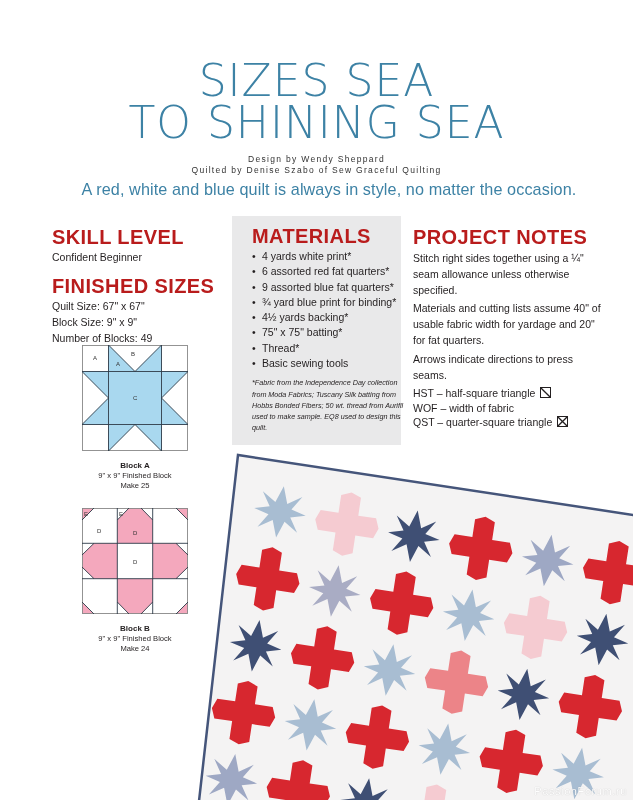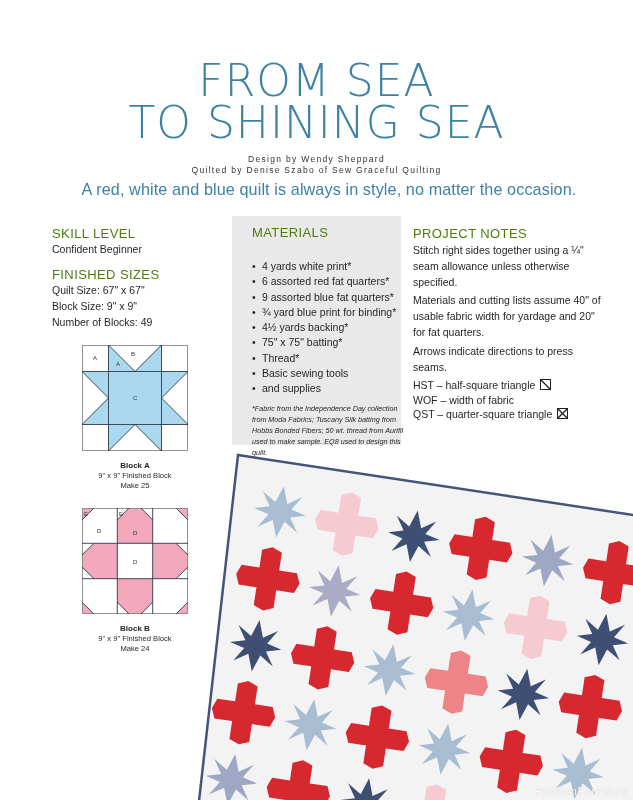--- a/index.html
+++ b/index.html
@@ -10,29 +10,29 @@
            font-family: "DejaVu Sans", sans-serif; font-weight: 200; letter-spacing: 1px; }
   .title.l1 { top: 58px; font-size: 44px; line-height: 46px; }
   .title.l2 { top: 100px; font-size: 44px; line-height: 46px; }
   .byline { position: absolute; left: 0; width: 633px; text-align: center; font-size: 8.5px;
             letter-spacing: 1.3px; color: #333; }
   .byline.b1 { top: 154px; }
   .byline.b2 { top: 165px; }
   .subtitle { position: absolute; top: 180px; left: 0; width: 633px; text-align: center;
               font-size: 16.2px; color: #3d82a5; letter-spacing: 0.1px; padding-left: 25px; }
 
-  .h { font-weight: normal; color: #4d7c0f; font-size: 13px; letter-spacing: 0.4px; }
+  .h { font-weight: bold; color: #b91c1c; font-size: 20px; letter-spacing: 0.4px; }
   .t { font-size: 10.5px; line-height: 16px; color: #231f20; }
 
   .col-left { position: absolute; left: 52px; top: 226px; width: 170px; }
   .col-left .h2 { margin-top: 10px; }
 
   .materials { position: absolute; left: 232px; top: 216px; width: 169px; height: 229px;
                background: #e9e9ea; padding: 9px 0 0 20px; }
-  .materials ul { list-style: none; margin-top: 19px; }
+  .materials ul { list-style: none; margin-top: 1px; }
   .materials li { font-size: 10.5px; line-height: 15.3px; padding-left: 10px; position: relative; }
   .materials li::before { content: "•"; position: absolute; left: 0; top: 0; }
   .materials .note { font-style: italic; font-size: 7.2px; line-height: 11.2px; margin-top: 6px; width: 158px; }
 
   .col-right { position: absolute; left: 413px; top: 226px; width: 190px; }
   .col-right p { font-size: 10.5px; line-height: 15.8px; margin-top: 2px; margin-bottom: 3px; }
   .col-right .abbr { font-size: 10.5px; line-height: 14.5px; }
   .sym { display: inline-block; width: 11px; height: 11px; border: 1.4px solid #231f20; vertical-align: -1px; margin-left: 2px; position: relative; overflow: hidden; }
   .sym svg { position: absolute; left: 0; top: 0; }
 
@@ -44,21 +44,21 @@
   .cap-a { top: 461px; }
   .cap-b { top: 624px; }
 
   .quilt { position: absolute; left: 0; top: 0; width: 633px; height: 800px; }
   .watermark { position: absolute; right: 6px; bottom: 3px; font-size: 11px; color: #ffffff;
                letter-spacing: 0.6px; text-shadow: 0 0 1px rgba(0,0,0,0.25); }
 </style>
 </head>
 <body>
 
-<div class="title l1">FROM SEA</div>
+<div class="title l1">SIZES SEA</div>
 <div class="title l2">TO SHINING SEA</div>
 <div class="byline b1">Design by Wendy Sheppard</div>
 <div class="byline b2">Quilted by Denise Szabo of Sew Graceful Quilting</div>
 <div class="subtitle">A red, white and blue quilt is always in style, no matter the occasion.</div>
 
 <div class="col-left">
   <div class="h">SKILL LEVEL</div>
   <div class="t">Confident Beginner</div>
   <div class="h h2">FINISHED SIZES</div>
   <div class="t">Quilt Size: 67" x 67"</div>
@@ -70,21 +70,20 @@
   <div class="h">MATERIALS</div>
   <ul>
     <li>4 yards white print*</li>
     <li>6 assorted red fat quarters*</li>
     <li>9 assorted blue fat quarters*</li>
     <li>¾ yard blue print for binding*</li>
     <li>4½ yards backing*</li>
     <li>75" x 75" batting*</li>
     <li>Thread*</li>
     <li>Basic sewing tools</li>
-    <li style="list-style:none">and supplies</li>
   </ul>
   <div class="note">*Fabric from the Independence Day collection from Moda Fabrics; Tuscany Silk batting from Hobbs Bonded Fibers; 50 wt. thread from Aurifil used to make sample. EQ8 used to design this quilt.</div>
 </div>
 
 <div class="col-right">
   <div class="h">PROJECT NOTES</div>
   <p>Stitch right sides together using a ¼" seam allowance unless otherwise specified.</p>
   <p>Materials and cutting lists assume 40" of usable fabric width for yardage and 20" for fat quarters.</p>
   <p>Arrows indicate directions to press seams.</p>
   <div class="abbr">

